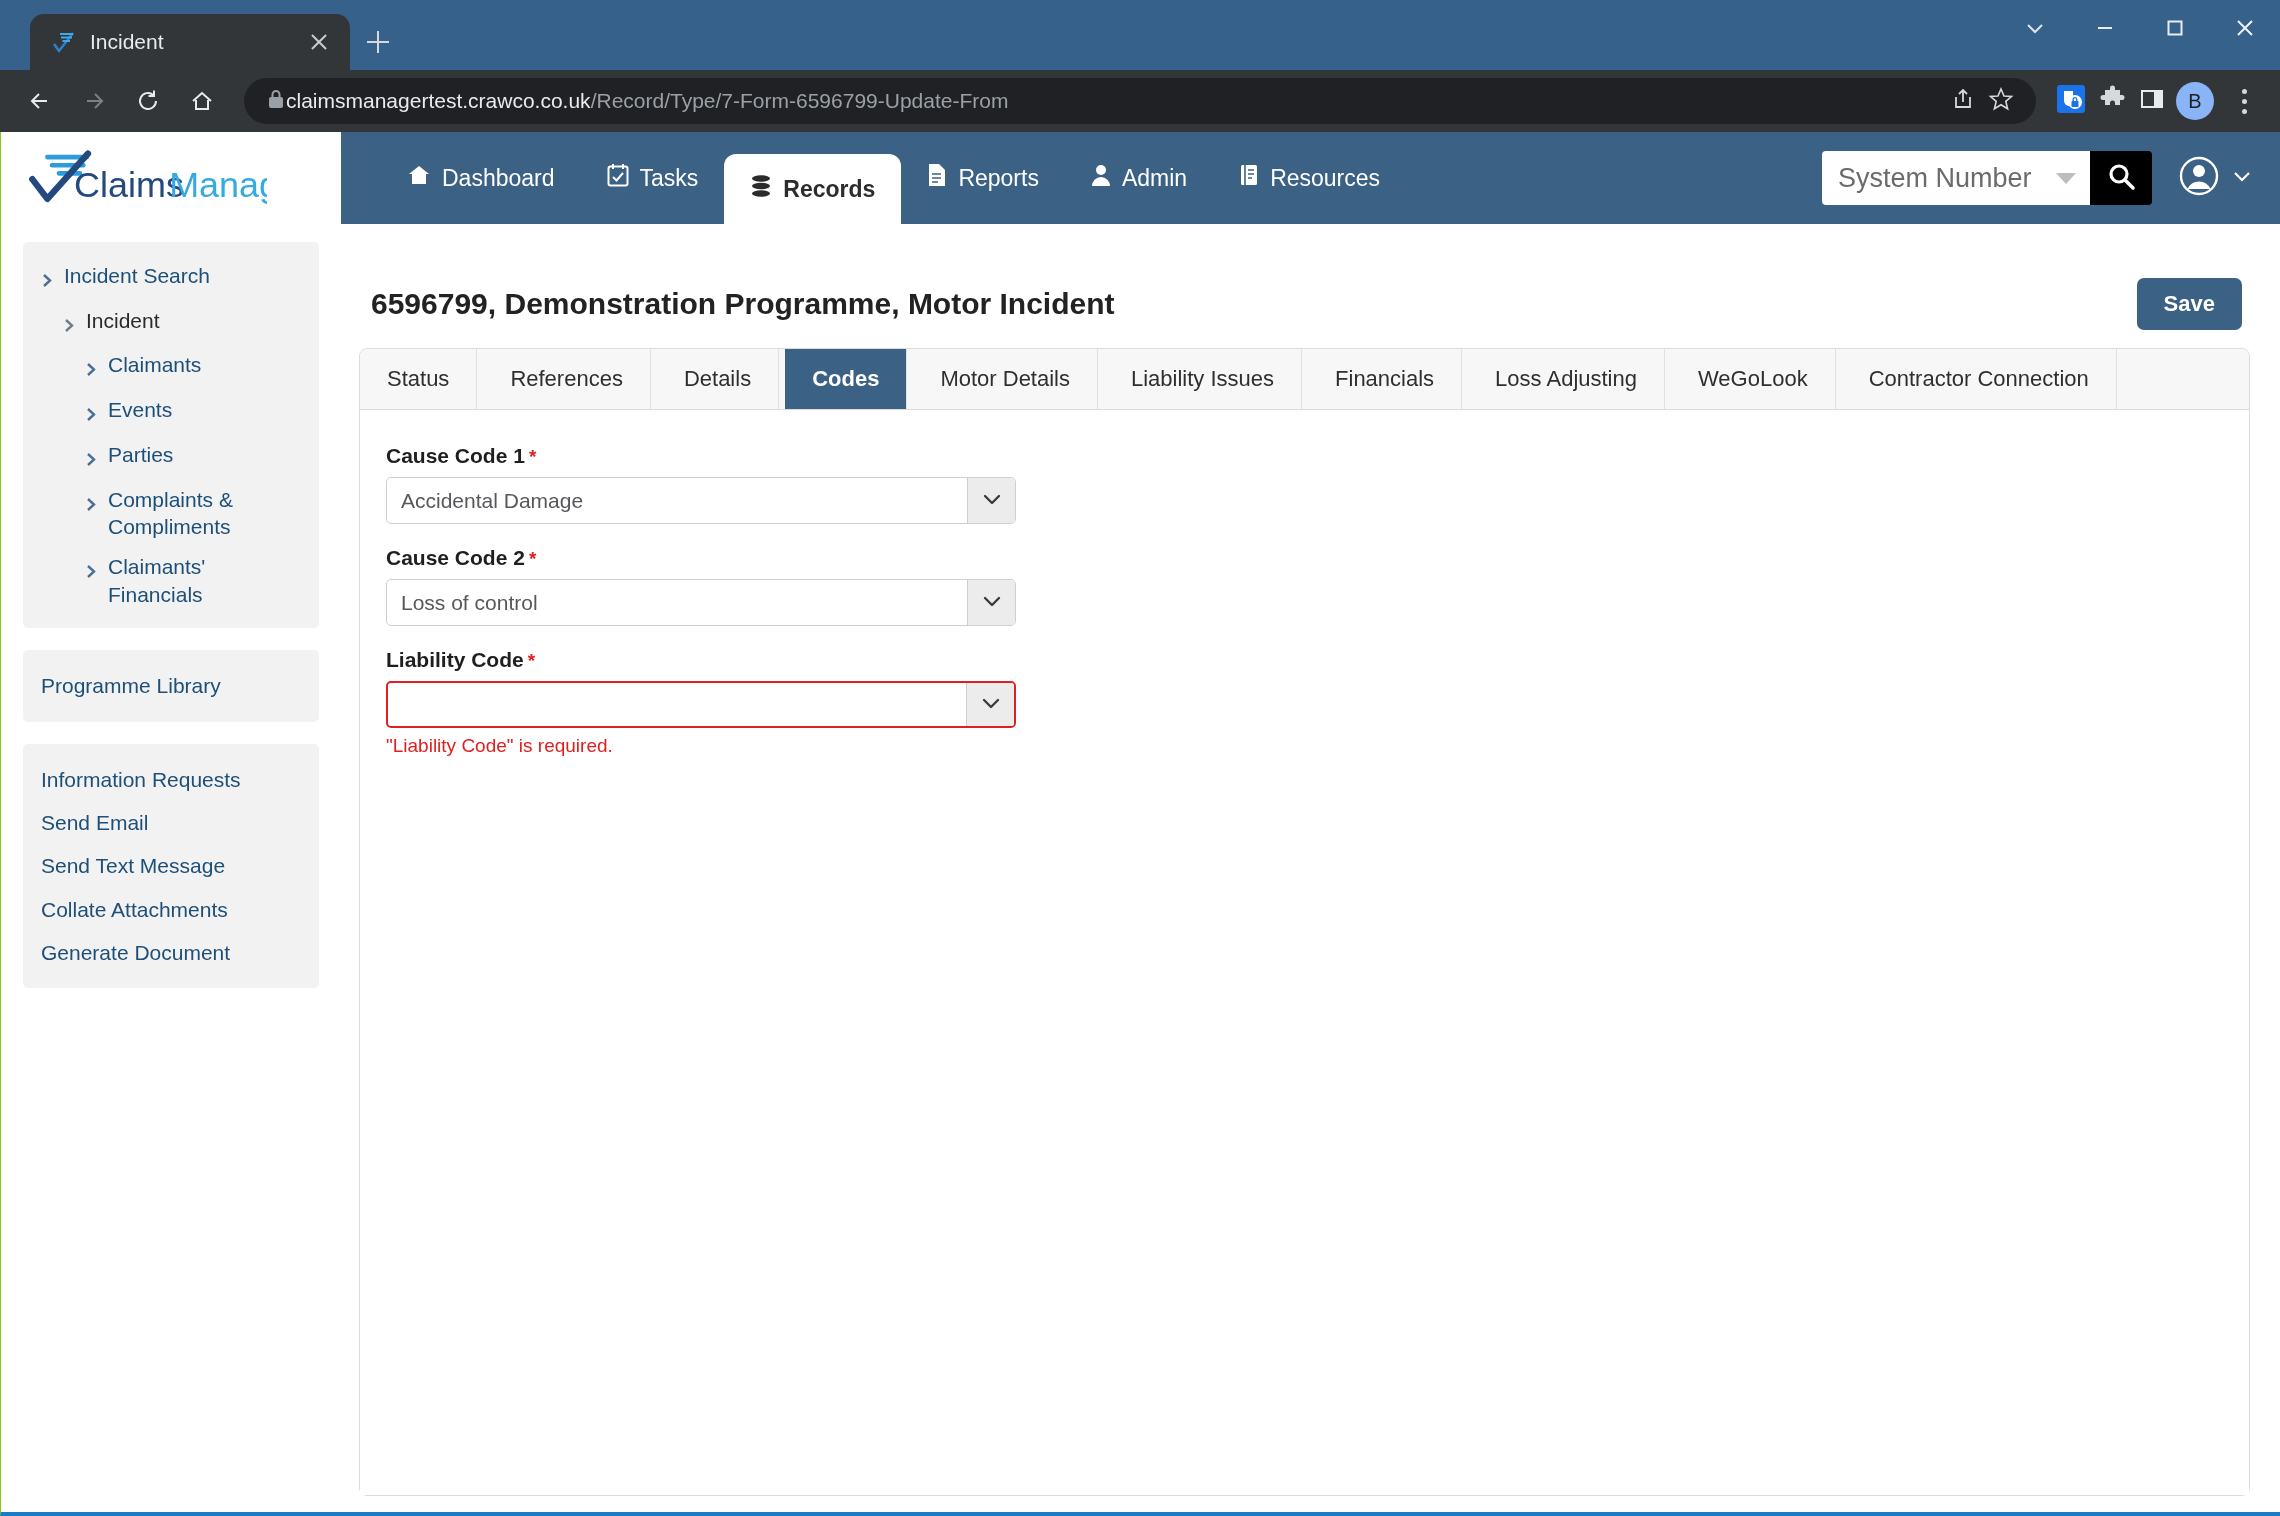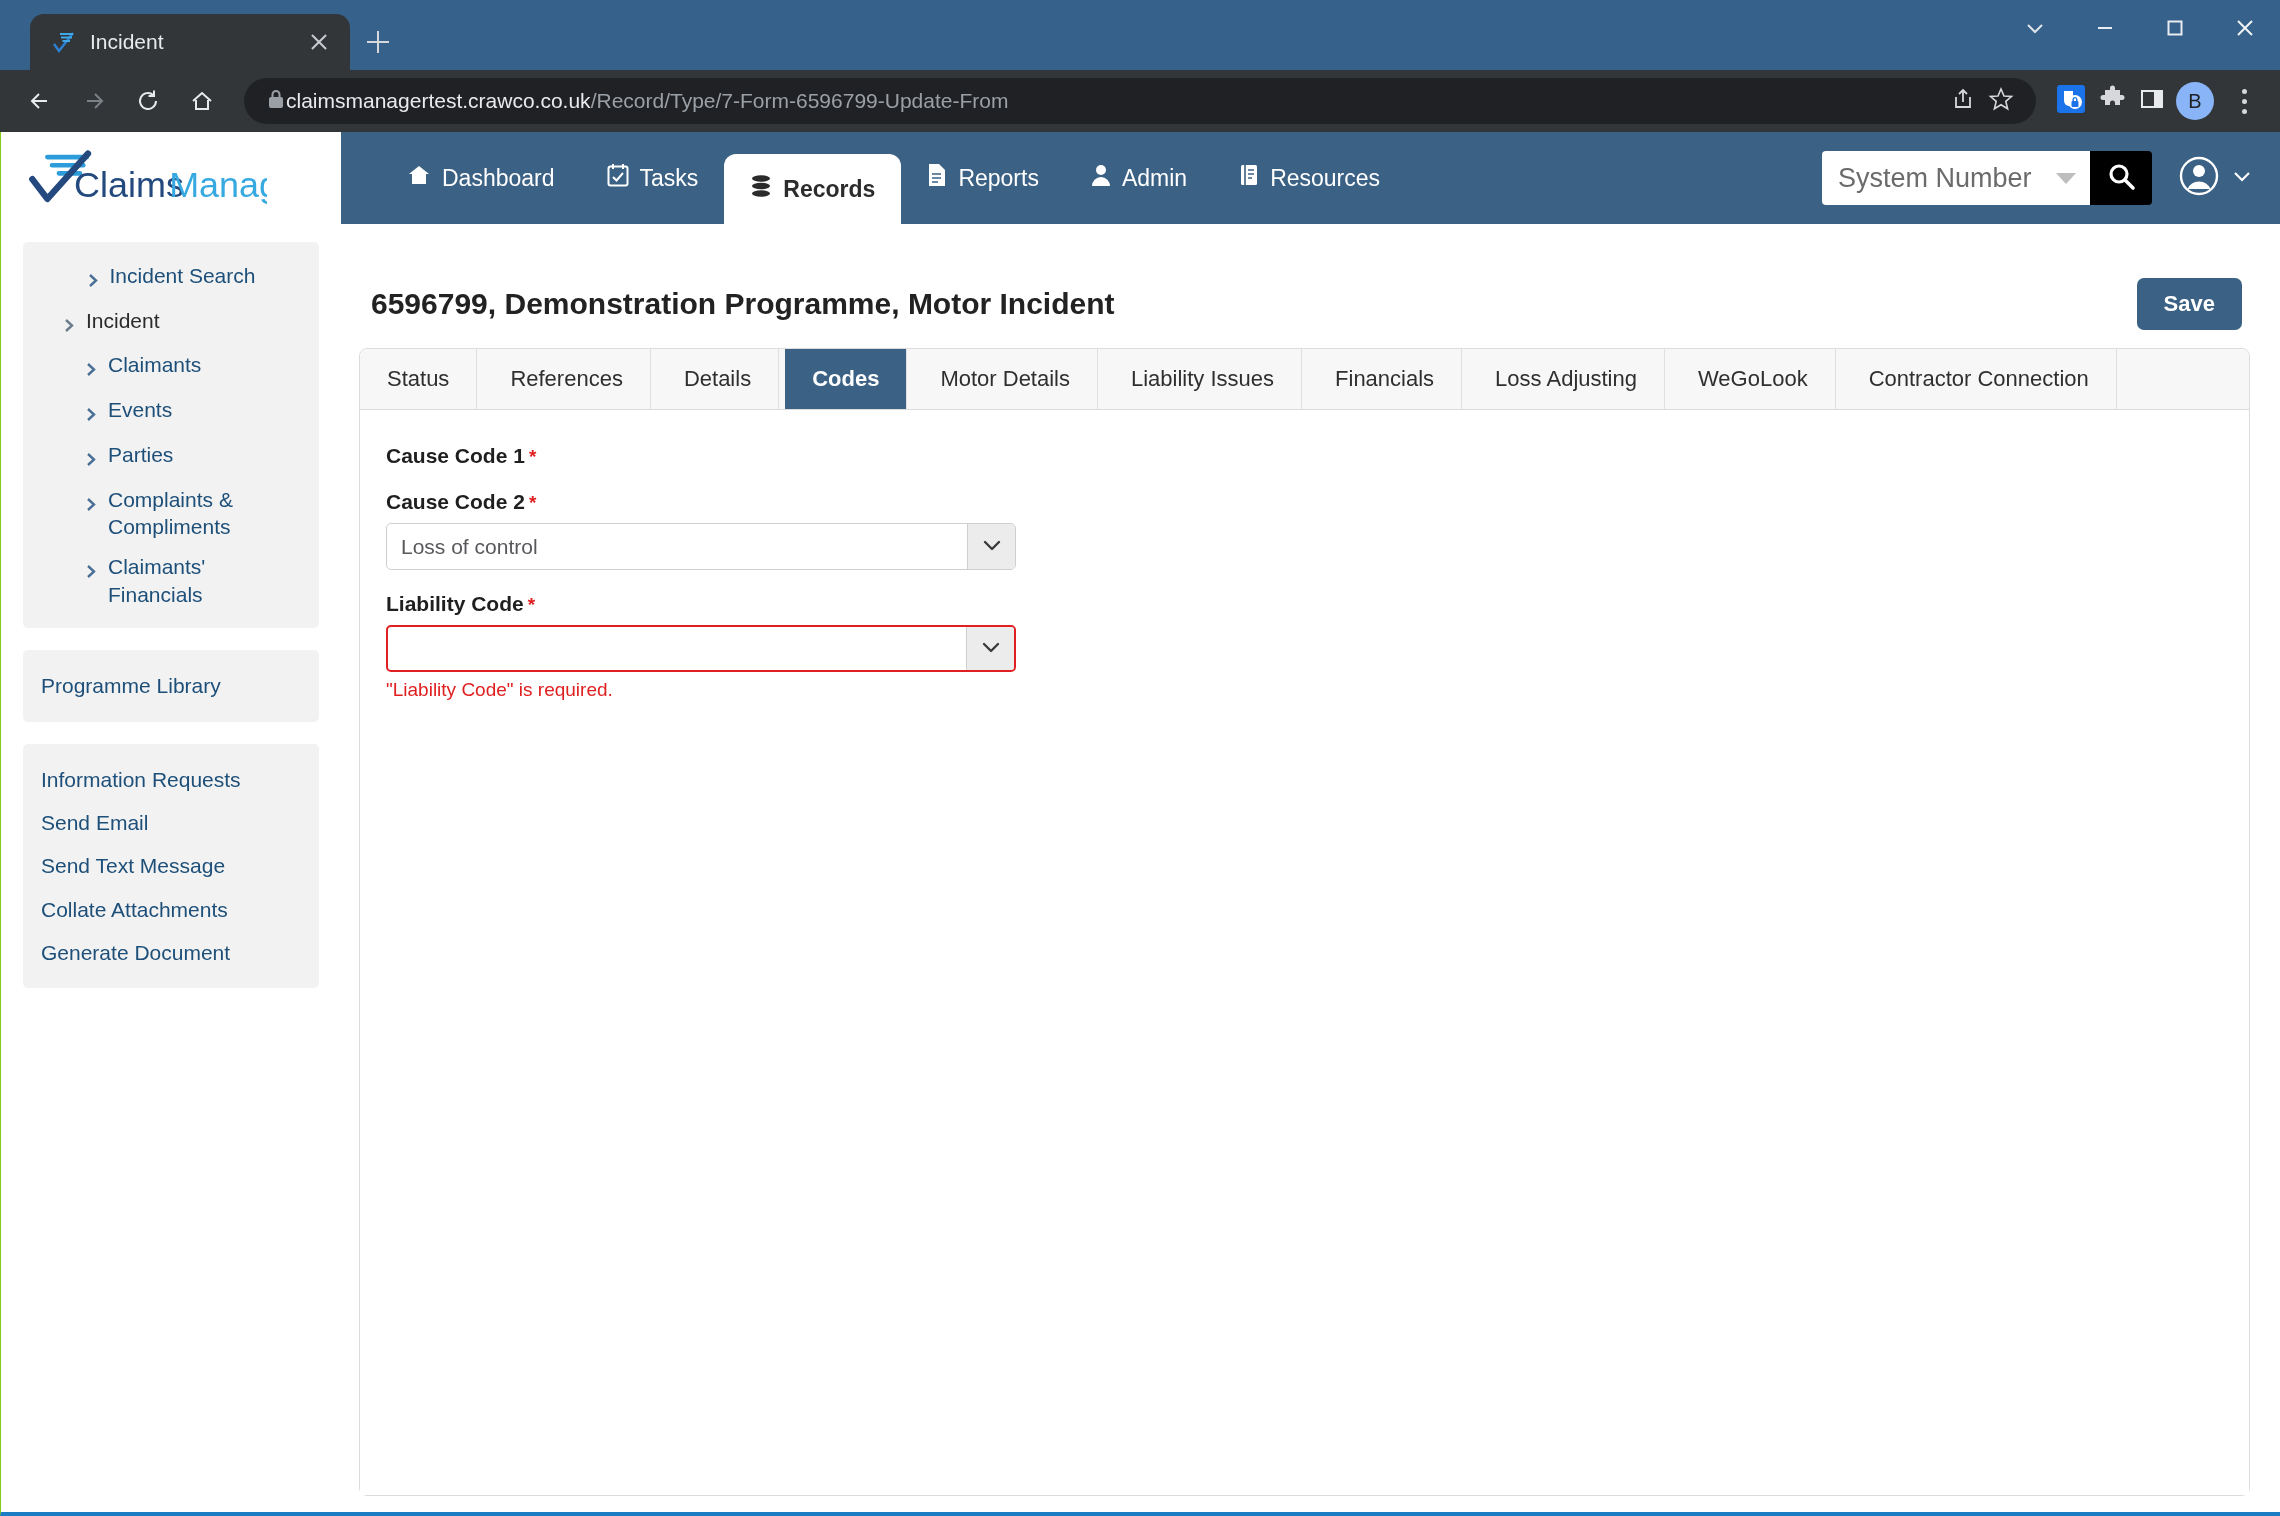--- a/index.html
+++ b/index.html
@@ -125,21 +125,21 @@
 
   
   .appbody { flex: 1 1 auto; display: flex; min-height: 0; background: #fff; }
 
   .sidebar { width: 340px; flex: 0 0 340px; padding: 18px 22px 0 22px; }
   .side-group { background: #f2f2f3; border-radius: 5px; padding: 14px 0; margin-bottom: 22px; }
   .side-row {
     display: flex; align-items: flex-start; gap: 10px;
     font-size: 21px; line-height: 1.32; color: #1d4f79; padding: 6px 18px;
   }
-  .side-row.lvl0 { padding-left: 18px; justify-content: center; }
+  .side-row.lvl0 { padding-left: 18px; }
   .side-row.lvl1 { padding-left: 40px; color: #2b2b2b; }
   .side-row.lvl2 { padding-left: 62px; }
   .chev { flex: 0 0 auto; margin-top: 5px; }
   .side-link {
     font-size: 21px; color: #1d4f79; padding: 8px 18px; line-height: 1.3;
   }
 
   .content { flex: 1 1 auto; padding: 14px 30px 0 18px; min-width: 0; display: flex; flex-direction: column; margin-top: 28px; }
   .content-head { display: flex; align-items: center; padding: 12px 8px 18px 12px; }
   .page-title { font-size: 30px; font-weight: 700; color: #222; }
@@ -489,20 +489,30 @@
             <div class="tabitem">WeGoLook</div>
             <div class="tabitem">Contractor Connection</div>
             <div class="tabfill"></div>
           </div>
 
           <div class="formarea">
 
             <div class="field">
               <div class="flabel">
                 <span>Cause Code 1</span><span class="req">*</span>
+              </div>
+              <div class="selwrap">
+                <div class="selval">Accidental Damage</div>
+                <div class="selbtn">
+                  <span>
+                    <svg width="24" height="24" viewBox="0 0 24 24">
+                        <path d="M5 9 L12 16 L19 9" stroke="#3c3c3c" stroke-width="2.4" fill="none" stroke-linecap="round" stroke-linejoin="round"></path>
+                      </svg>
+                  </span>
+                </div>
               </div>
             </div>
 
             <div class="field">
               <div class="flabel">
                 <span>Cause Code 2</span><span class="req">*</span>
               </div>
               <div class="selwrap">
                 <div class="selval">Loss of control</div>
                 <div class="selbtn">

